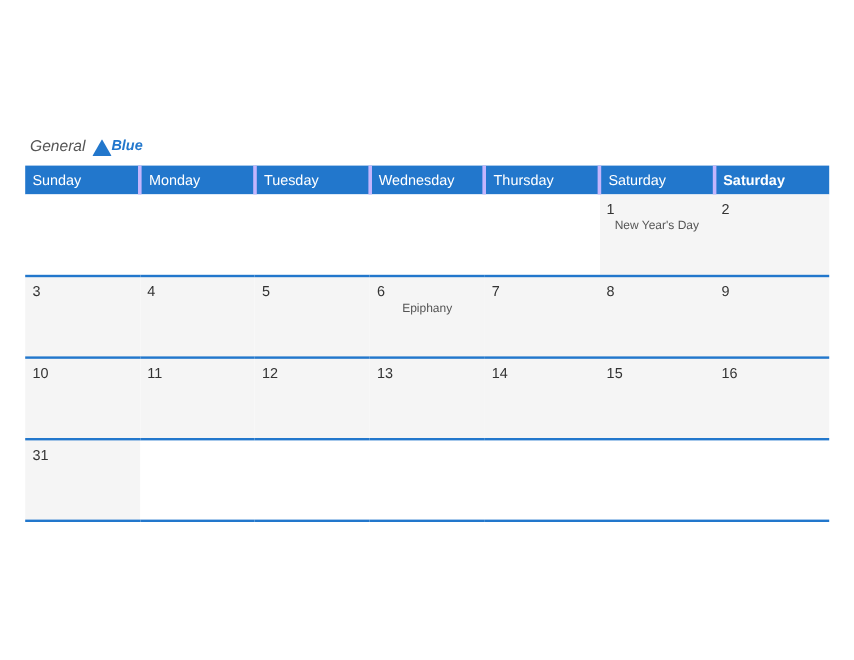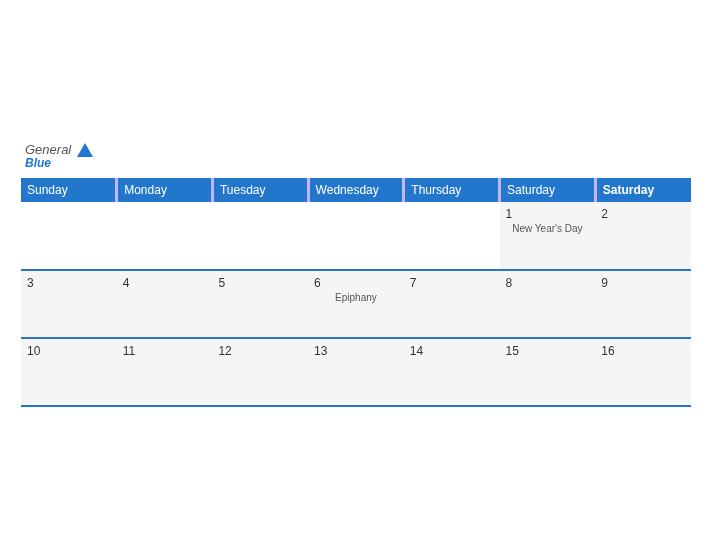--- a/index.html
+++ b/index.html
@@ -19,21 +19,21 @@
     }
     .header {
       display: flex;
       align-items: center;
       justify-content: space-between;
       margin-bottom: 8px;
       padding: 0 4px;
     }
     .logo {
       display: flex;
-      flex-direction: column;
+      flex-direction: row;
       align-items: flex-start;
       line-height: 1.1;
     }
     .logo-general {
       font-size: 13px;
       color: #555;
       font-style: italic;
     }
     .logo-blue {
       font-size: 12px;
@@ -192,15 +192,26 @@
           <td>
             <span class="day-number">14</span>
           </td>
           <td>
             <span class="day-number">15</span>
           </td>
           <td>
             <span class="day-number">16</span>
           </td>
         </tr>
+        <tr class="last-row">
+          <td>
+            <span class="day-number">31</span>
+          </td>
+          <td class="empty"></td>
+          <td class="empty"></td>
+          <td class="empty"></td>
+          <td class="empty"></td>
+          <td class="empty"></td>
+          <td class="empty"></td>
+        </tr>
       </tbody>
   </table>
 </div>
 
 </body></html>

